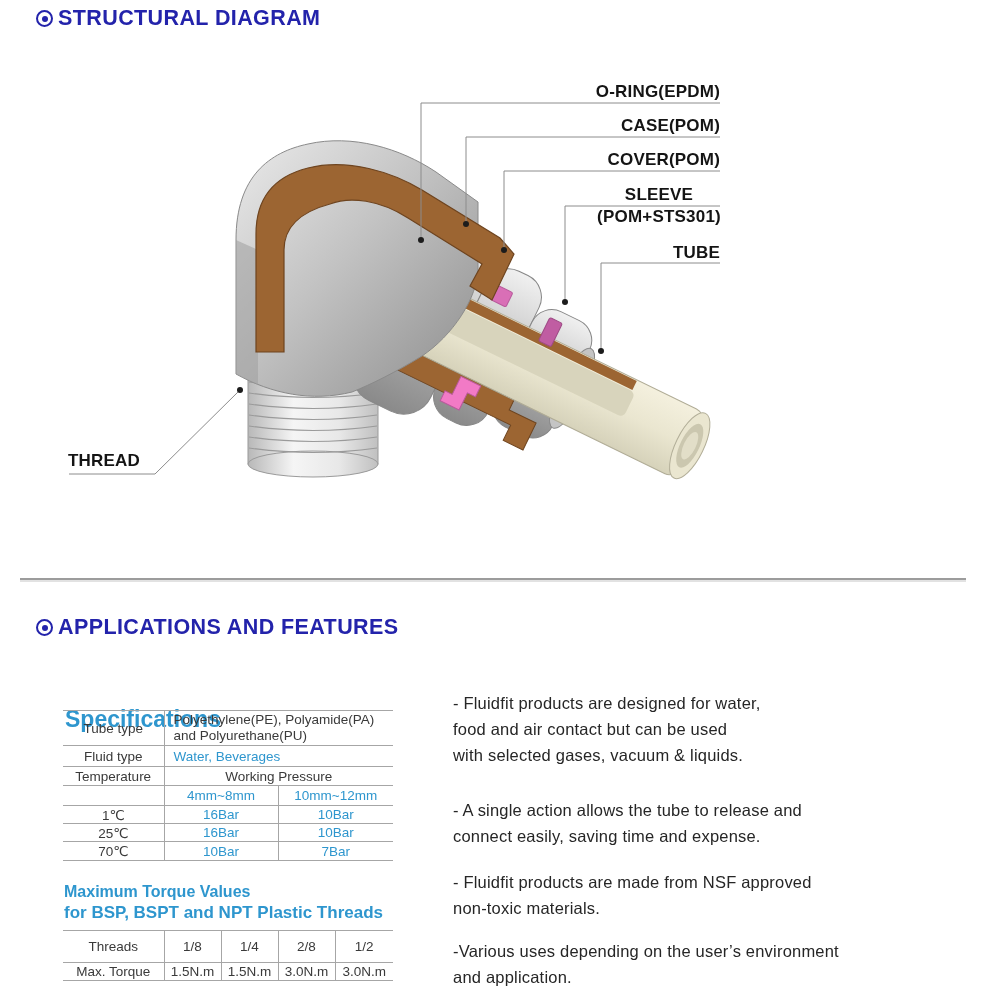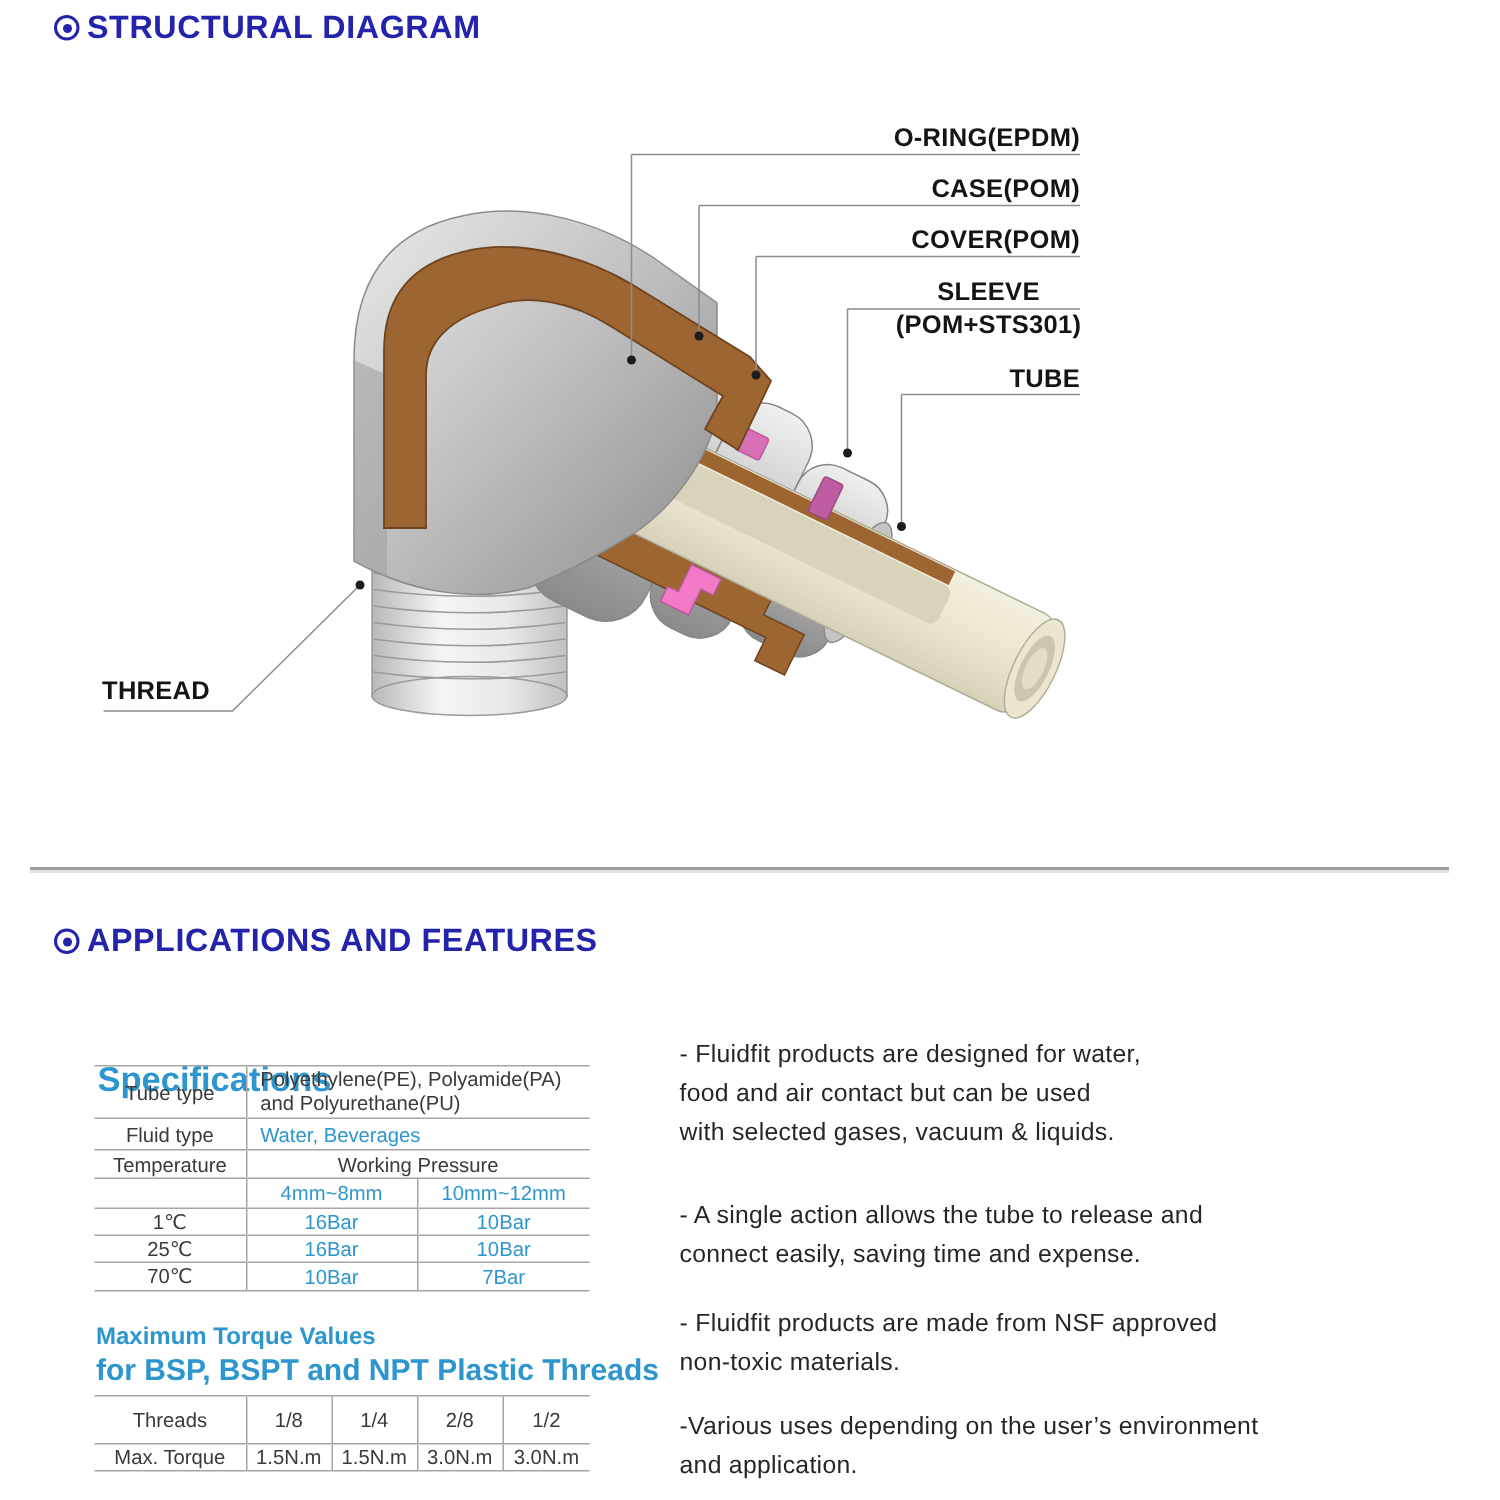--- a/index.html
+++ b/index.html
@@ -199,21 +199,21 @@
       </tr>
       <tr style="height:19px">
         <td>70℃</td>
         <td class="vl blue">10Bar</td>
         <td class="vl blue">7Bar</td>
       </tr>
     </tbody>
   </table>
 
   <div class="table-title" style="left:64px; top:883px; font-size:16px;">Maximum Torque Values</div>
-  <div class="table-title" style="left:64px; top:903px; font-size:20px;">for BSP, BSPT and NPT Plastic Threads</div>
+  <div class="table-title" style="left:64px; top:903px; font-size:17px;">for BSP, BSPT and NPT Plastic Threads</div>
 
   <table class="datatable" style="left:63px; top:930px; width:330px;">
     <colgroup>
         <col style="width:101px">
         <col style="width:57px">
         <col style="width:57px">
         <col style="width:57px">
         <col style="width:58px">
       </colgroup>
     <tbody>

